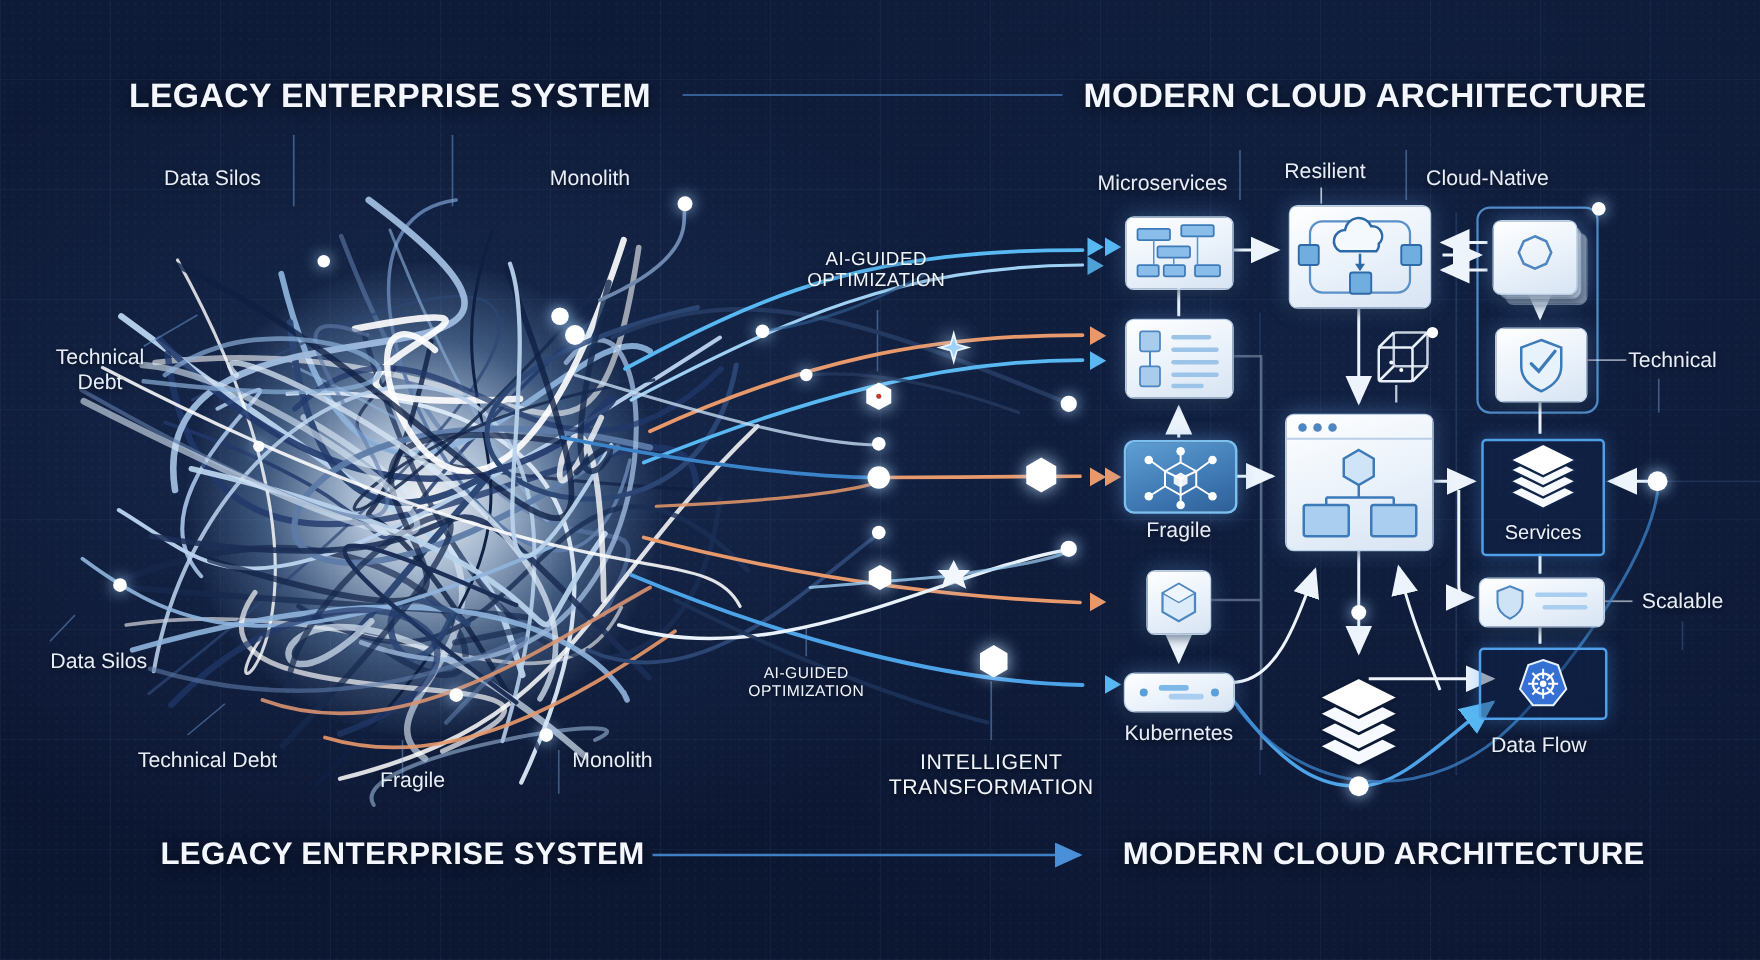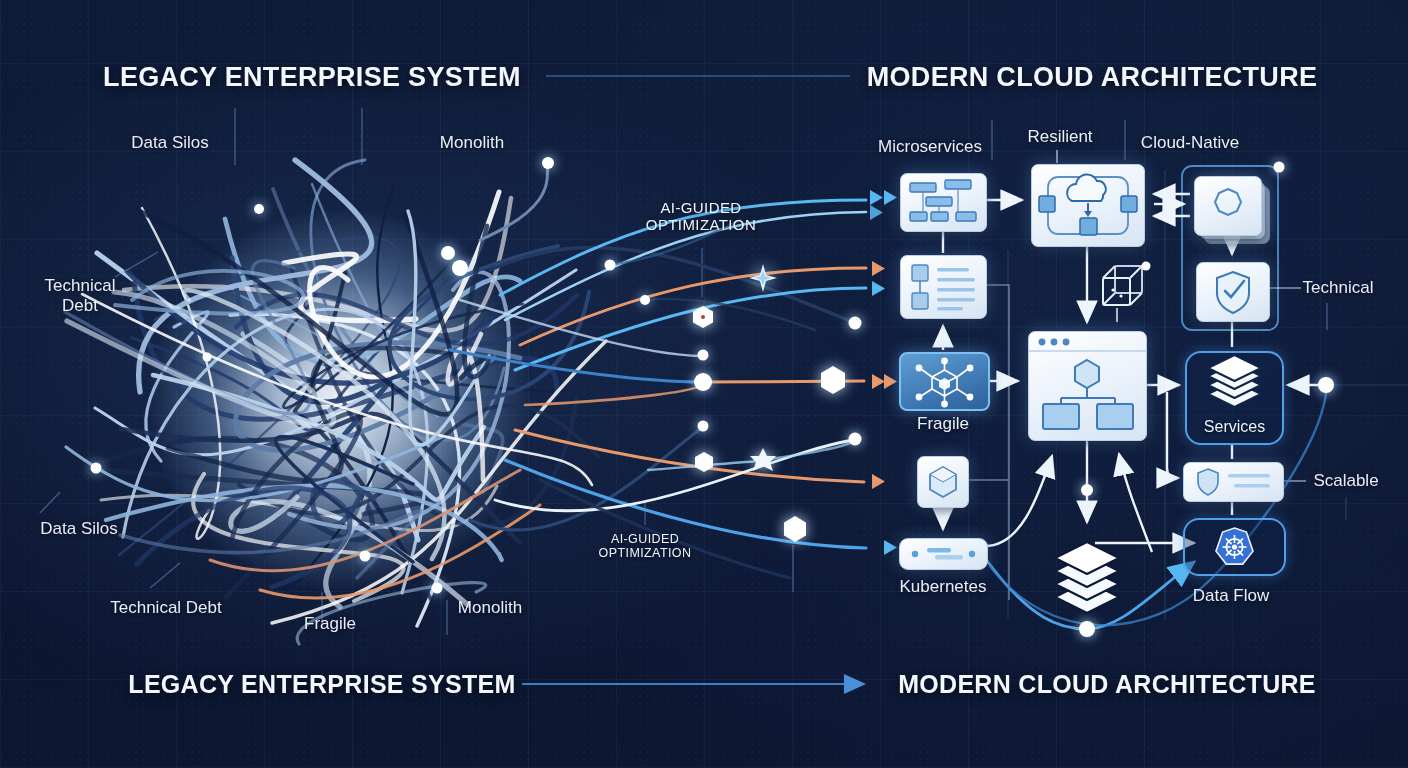--- a/index.html
+++ b/index.html
@@ -20,21 +20,21 @@
     font-size:17px;line-height:1.15;text-align:center;white-space:nowrap;
     text-shadow:0 1px 4px rgba(0,0,0,0.55);}
   .wrap{white-space:normal;}
   .blbl{font-weight:400;letter-spacing:0.4px;color:#f0f5fc;}
   .title{position:absolute;transform:translate(-50%,-50%);font-weight:800;
     font-size:27px;letter-spacing:0.3px;color:#f3f7fd;white-space:nowrap;
     text-shadow:0 2px 10px rgba(0,0,0,0.65);}
   .panelbox{position:absolute;background:linear-gradient(160deg,#ffffff 0%,#e9f1fa 55%,#d7e4f3 100%);
     border:1px solid #b9cfe8;border-radius:7px;
     box-shadow:0 0 16px rgba(120,180,255,0.35),0 3px 8px rgba(0,0,0,0.45);}
-  .outlinebox{position:absolute;border:2px solid #4fa0e8;border-radius:16px;
+  .outlinebox{position:absolute;border:2px solid #4fa0e8;border-radius:4px;
     background:rgba(16,38,78,0.38);box-shadow:0 0 14px rgba(80,160,240,0.35);}
   .darkbox{position:absolute;background:linear-gradient(160deg,#5f9fd4 0%,#3a72ad 70%,#2f6097 100%);
     border:2px solid #7cc0f0;border-radius:8px;box-shadow:0 0 16px rgba(110,180,250,0.45);}
   .glowcore{position:absolute;left:150px;top:210px;width:380px;height:380px;border-radius:50%;
     background:radial-gradient(circle,rgba(255,255,255,0.95) 0%,rgba(214,233,252,0.75) 22%,rgba(150,195,240,0.32) 48%,transparent 72%);
     filter:blur(2px);}
   .boxlabel{position:absolute;width:100%;text-align:center;color:#eaf2fb;font-size:16px;
     text-shadow:0 1px 3px rgba(0,0,0,0.6);}
 </style>
 </head>
@@ -450,20 +450,21 @@
   <div class="lbl" style="left:170px;top:143px">Data Silos</div>
   <div class="lbl" style="left:472px;top:143px">Monolith</div>
   <div class="lbl wrap" style="left:80px;top:296px;width:100px">Technical Debt</div>
   <div class="lbl" style="left:79px;top:529px">Data Silos</div>
   <div class="lbl" style="left:166px;top:608px">Technical Debt</div>
   <div class="lbl" style="left:330px;top:624px">Fragile</div>
   <div class="lbl" style="left:490px;top:608px">Monolith</div>
 
   <div class="lbl wrap blbl" style="left:701px;top:216px;width:170px;font-size:15px">AI-GUIDED OPTIMIZATION</div>
   <div class="lbl wrap blbl" style="left:645px;top:546px;width:130px;font-size:12.5px">AI-GUIDED OPTIMIZATION</div>
+  <div class="lbl wrap blbl" style="left:793px;top:620px;width:220px;font-size:17px">INTELLIGENT TRANSFORMATION</div>
 
   <div class="lbl" style="left:930px;top:147px">Microservices</div>
   <div class="lbl" style="left:1060px;top:137px">Resilient</div>
   <div class="lbl" style="left:1190px;top:143px">Cloud-Native</div>
   <div class="lbl" style="left:943px;top:424px">Fragile</div>
   <div class="lbl" style="left:1338px;top:288px">Technical</div>
   <div class="lbl" style="left:1346px;top:481px">Scalable</div>
   <div class="lbl" style="left:943px;top:587px">Kubernetes</div>
   <div class="lbl" style="left:1231px;top:596px">Data Flow</div>
 </div>

